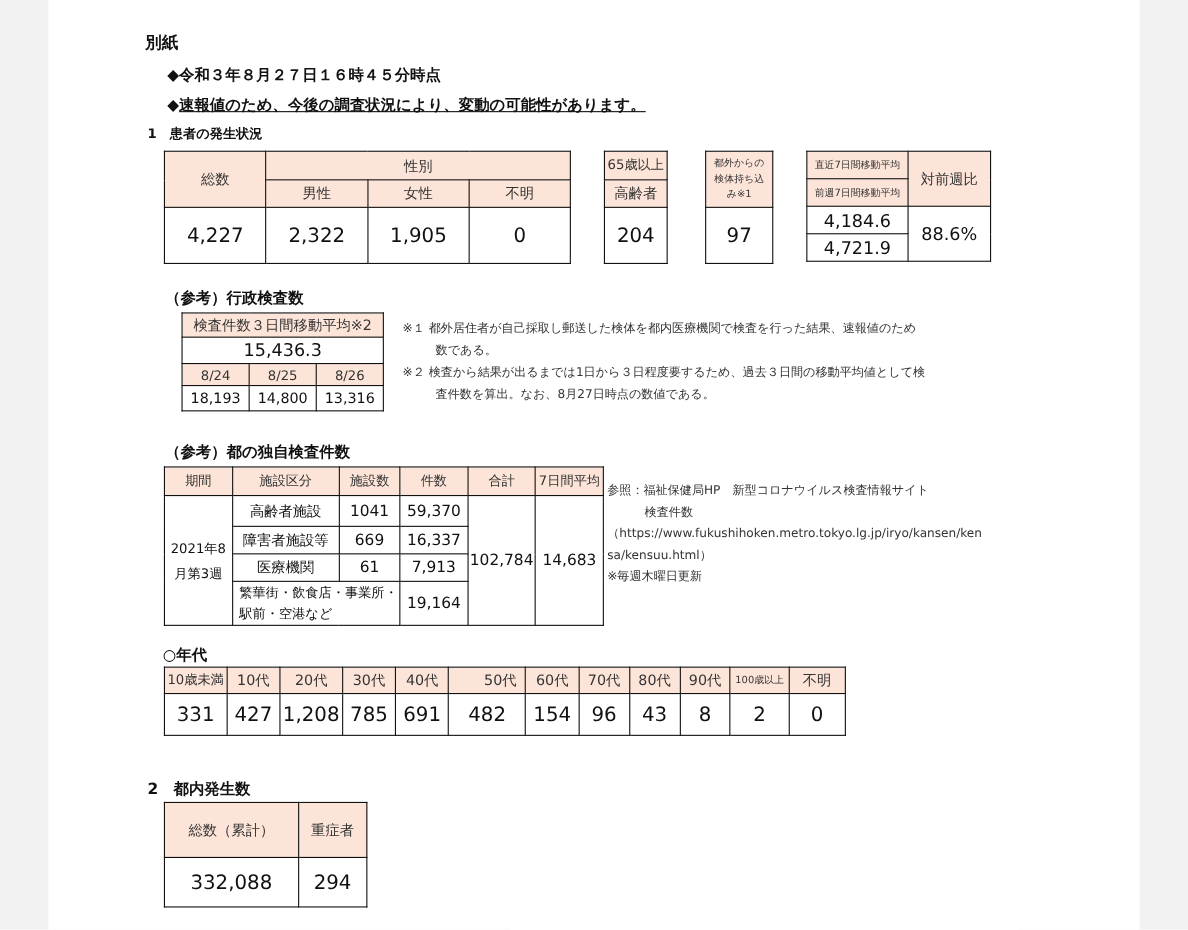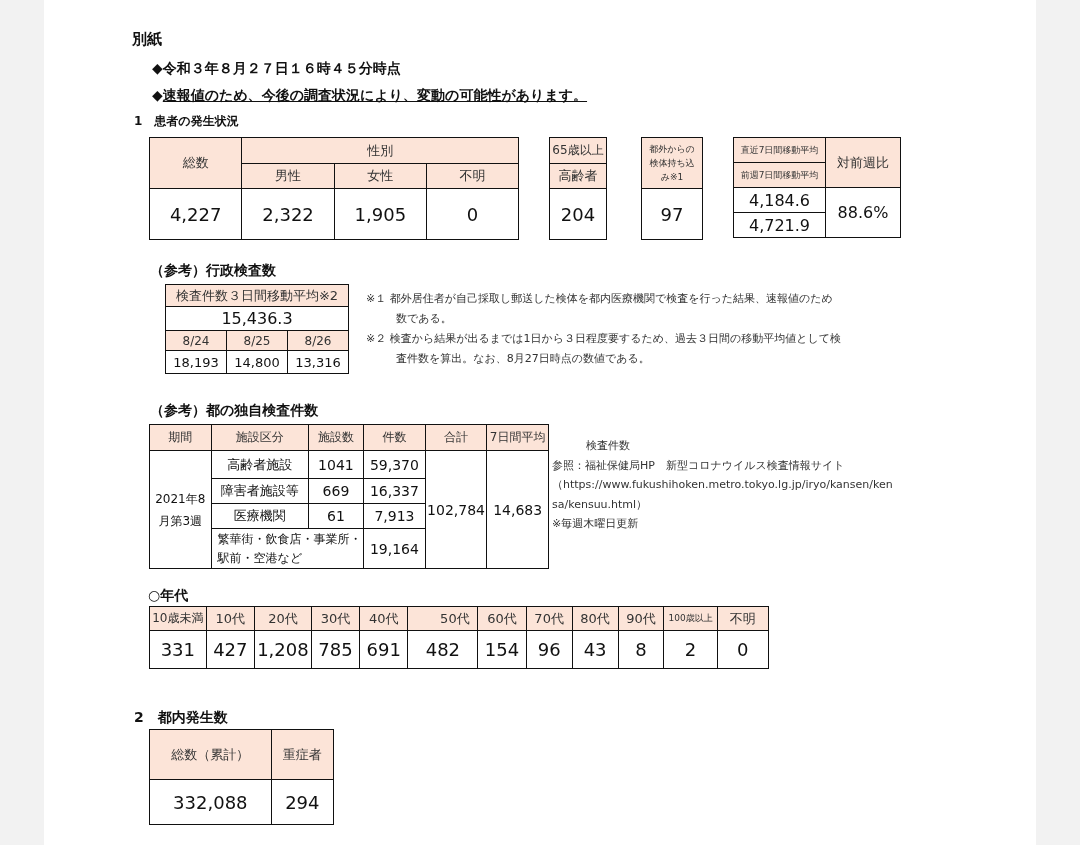--- a/index.html
+++ b/index.html
@@ -184,22 +184,22 @@
       <td class="v f12" colspan="2" style="text-align:left; padding-left:6px; line-height:19px;">
         <div>繁華街・飲食店・事業所・</div>
         <div>駅前・空港など</div>
       </td>
       <td class="v" style="font-size:14px;">19,164</td>
     </tr>
   </tbody>
     </table>
 
   <div class="abs ref" style="left:508px; top:436px; width:340px;">
+    <div>参照：福祉保健局HP　新型コロナウイルス検査情報サイト</div>
     <div style="padding-left:34px;">検査件数</div>
-    <div>参照：福祉保健局HP　新型コロナウイルス検査情報サイト</div>
     <div>（https://www.fukushihoken.metro.tokyo.lg.jp/iryo/kansen/ken</div>
     <div>sa/kensuu.html）</div>
     <div>※毎週木曜日更新</div>
   </div>
 
   <div class="abs sub" style="left:104px; top:587px;">○年代</div>
   <table style="left:105px; top:606px; width:620px;">
     <tbody>
         <tr style="height:24px;">
       <td class="h f12" style="width:60px;">10歳未満</td>

